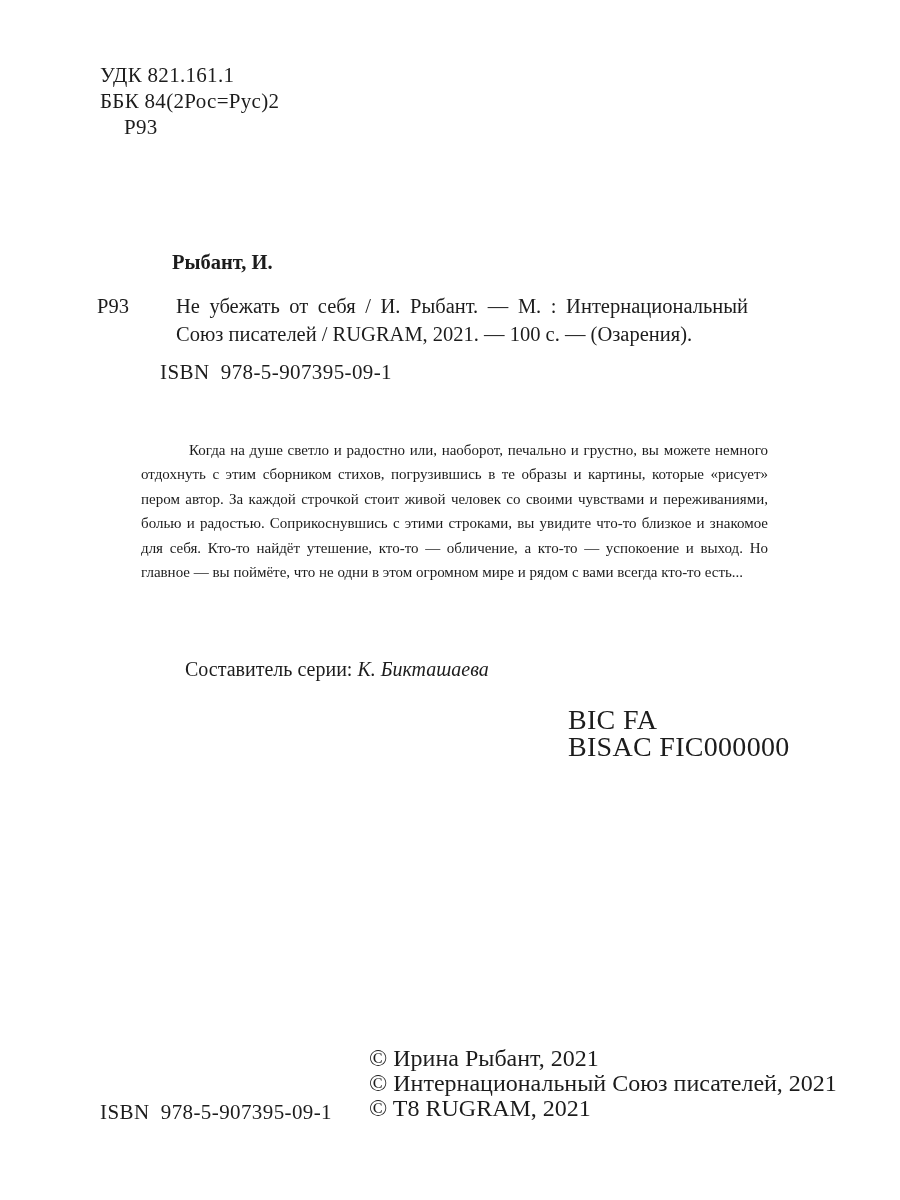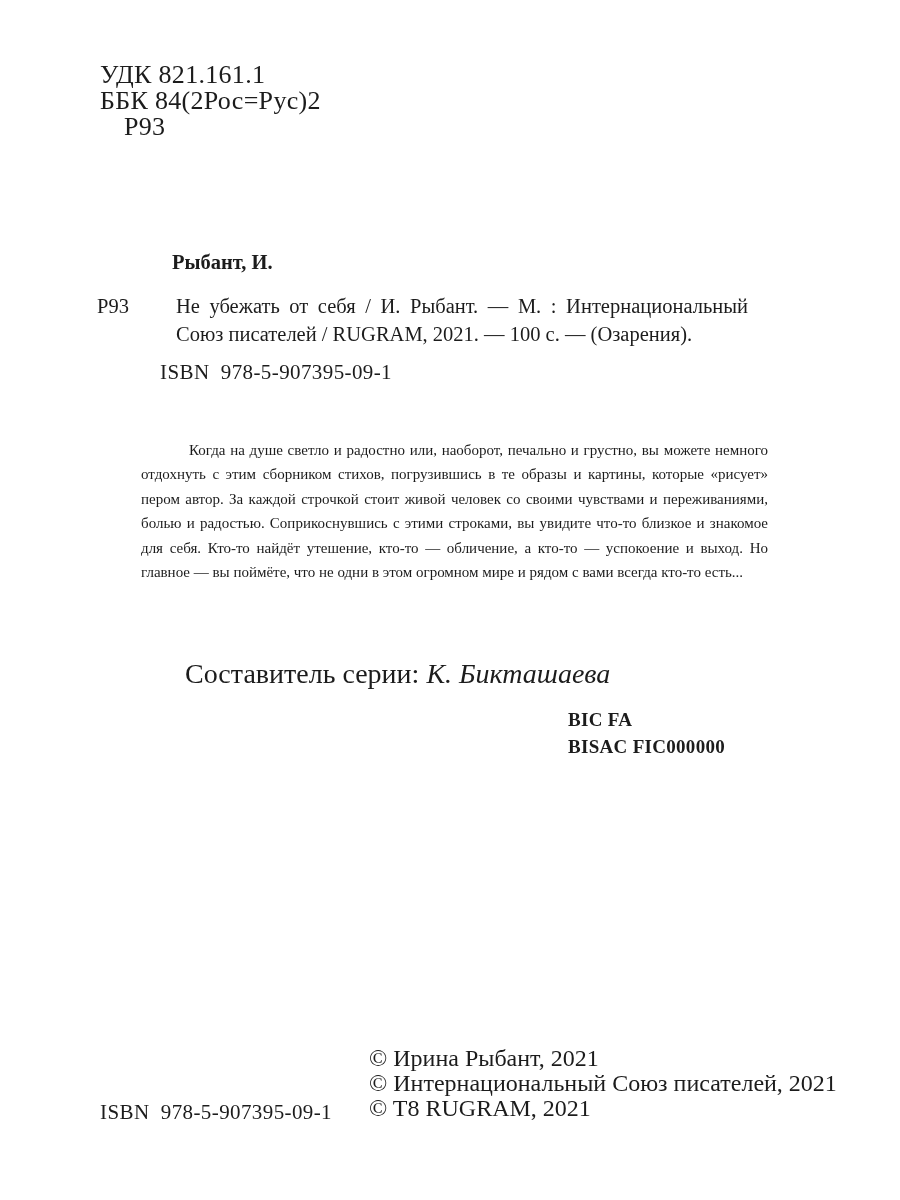--- a/index.html
+++ b/index.html
@@ -13,21 +13,21 @@
     height: 1200px;
     background: #ffffff;
     font-family: "Liberation Serif", serif;
     color: #1c1c1c;
     overflow: hidden;
   }
   .top-codes {
     position: absolute;
     left: 100px;
     top: 62px;
-    font-size: 26px;
+    font-size: 21px;
     line-height: 26px;
     letter-spacing: 0.3px;
   }
   .top-codes .code-line {
     margin-left: 24px;
   }
   .biblio {
     position: absolute;
     left: 160px;
     top: 248px;
@@ -67,33 +67,32 @@
     margin: 4px;
     font-size: 15px;
     line-height: 24.4px;
     text-align: justify;
     text-indent: 48px;
   }
   .series-line {
     position: absolute;
     left: 185px;
     top: 658px;
-    font-size: 28px;
+    font-size: 20px;
   }
   .series-name {
     font-style: italic;
   }
   .codes-block {
     position: absolute;
     left: 568px;
     top: 706px;
-    font-size: 19px;
+    font-size: 28px;
     line-height: 27px;
     letter-spacing: 0.3px;
-    font-weight: bold;
   }
   .copyright-block {
     position: absolute;
     left: 369px;
     top: 1046px;
     font-size: 24px;
     line-height: 24.8px;
   }
   .footer-isbn {
     position: absolute;

